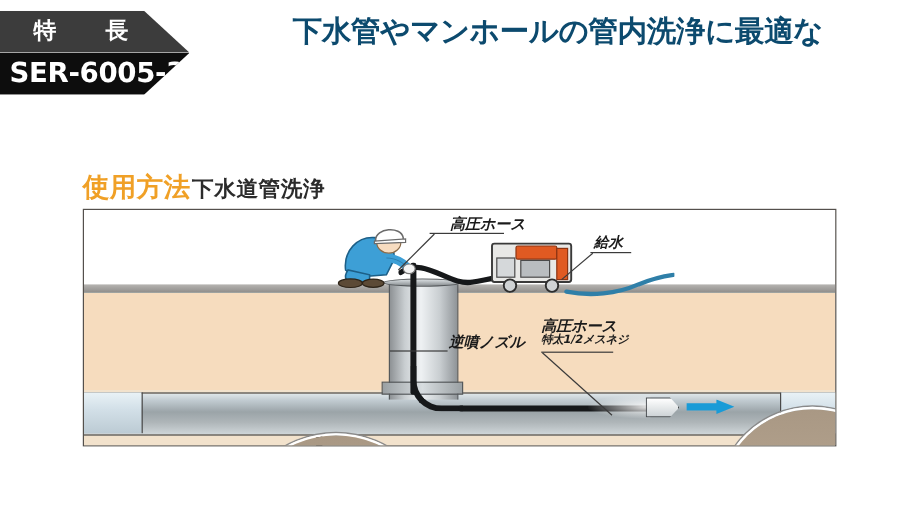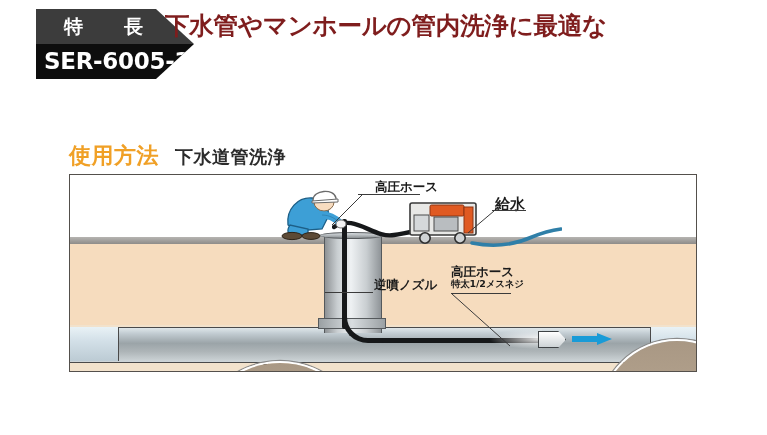--- a/index.html
+++ b/index.html
@@ -7,21 +7,21 @@
     width:767px;height:435px;
     background:#ffffff;
     font-family:"DejaVu Sans","Liberation Sans",sans-serif;
     overflow:hidden;
     position:relative;
   }
   #root{position:absolute;left:0;top:0;width:767px;height:435px;}
 
   
   .header{position:absolute;left:0;top:0;width:767px;height:95px;}
-  .badge-wrap{position:absolute;left:0;top:9px;width:158px;height:70px;margin-left:36px;}
+  .badge-wrap{position:absolute;left:0;top:9px;width:158px;height:70px;}
   .badge-row{
     position:absolute;left:0;width:158px;height:35px;
     display:flex;align-items:center;
   }
   .badge-top{
     top:0;
     background:#3c3c3c;
     clip-path:polygon(0 0, 120px 0, 158px 35px, 0 35px);
   }
   .badge-bot{
@@ -34,29 +34,29 @@
     letter-spacing:11px;padding-left:28px;line-height:1;
     white-space:nowrap;
   }
   .badge-bot-label{
     color:#ffffff;font-size:23px;font-weight:bold;
     padding-left:8px;line-height:1;white-space:nowrap;
     letter-spacing:-0.3px;
   }
   .headline{
     position:absolute;left:165px;top:8px;width:600px;
-    color:#7f1d1d;
+    color:#0c4a6e;
     font-size:24.5px;line-height:35px;font-weight:bold;
-    white-space:nowrap;letter-spacing:-0.2px;
+    white-space:nowrap;letter-spacing:-0.2px;text-align:center;
   }
 
   
   .usage-title{position:absolute;left:69px;top:141px;height:26px;display:flex;align-items:baseline;}
   .usage-main{color:#F0A026;font-size:22px;font-weight:bold;letter-spacing:0.5px;}
-  .usage-sub{color:#2b2b2b;font-size:18px;font-weight:bold;margin-left:16px;letter-spacing:0.5px;}
+  .usage-sub{color:#2b2b2b;font-size:18px;font-weight:bold;margin-left:1px;letter-spacing:0.5px;}
 
   
   .illus{
     position:absolute;left:69px;top:174px;width:628px;height:198px;
     border:1.5px solid #54504c;
     box-sizing:border-box;
     overflow:hidden;
     background:#ffffff;
   }
   .illus-inner{position:absolute;left:0;top:0;width:100%;height:100%;}
@@ -125,23 +125,23 @@
   .machine{position:absolute;left:338px;top:24px;width:72px;height:46px;}
   
   .hp-hose{position:absolute;left:262px;top:30px;width:90px;height:36px;}
   
   .ws-hose{position:absolute;left:400px;top:52px;width:92px;height:22px;}
 
   
   .leader{position:absolute;background:#3b3b3b;height:1px;}
 
   
-  .ilabel{position:absolute;color:#1b1b1b;font-weight:bold;white-space:nowrap;line-height:1.15;}
+  .ilabel{position:absolute;color:#1b1b1b;font-weight:bold;white-space:nowrap;line-height:1.15;font-style:italic;}
   .lbl-hose{left:375px;top:180px;font-size:12.5px;}
-  .lbl-water{left:495px;top:196px;font-size:15px;}
+  .lbl-water{left:495px;top:196px;font-size:12px;}
   .lbl-manhole{left:374px;top:278px;font-size:12.5px;}
   .lbl-nozzle{left:451px;top:265px;font-size:12.5px;}
   .lbl-nozzle-sub{left:451px;top:279px;font-size:9.5px;font-weight:bold;letter-spacing:-0.2px;}
 
   
   .mag{
     position:absolute;border-radius:50%;
     border:2.4px solid #ffffff;
     box-shadow:0 0 0 1.2px #8a8a8a;
     overflow:hidden;

